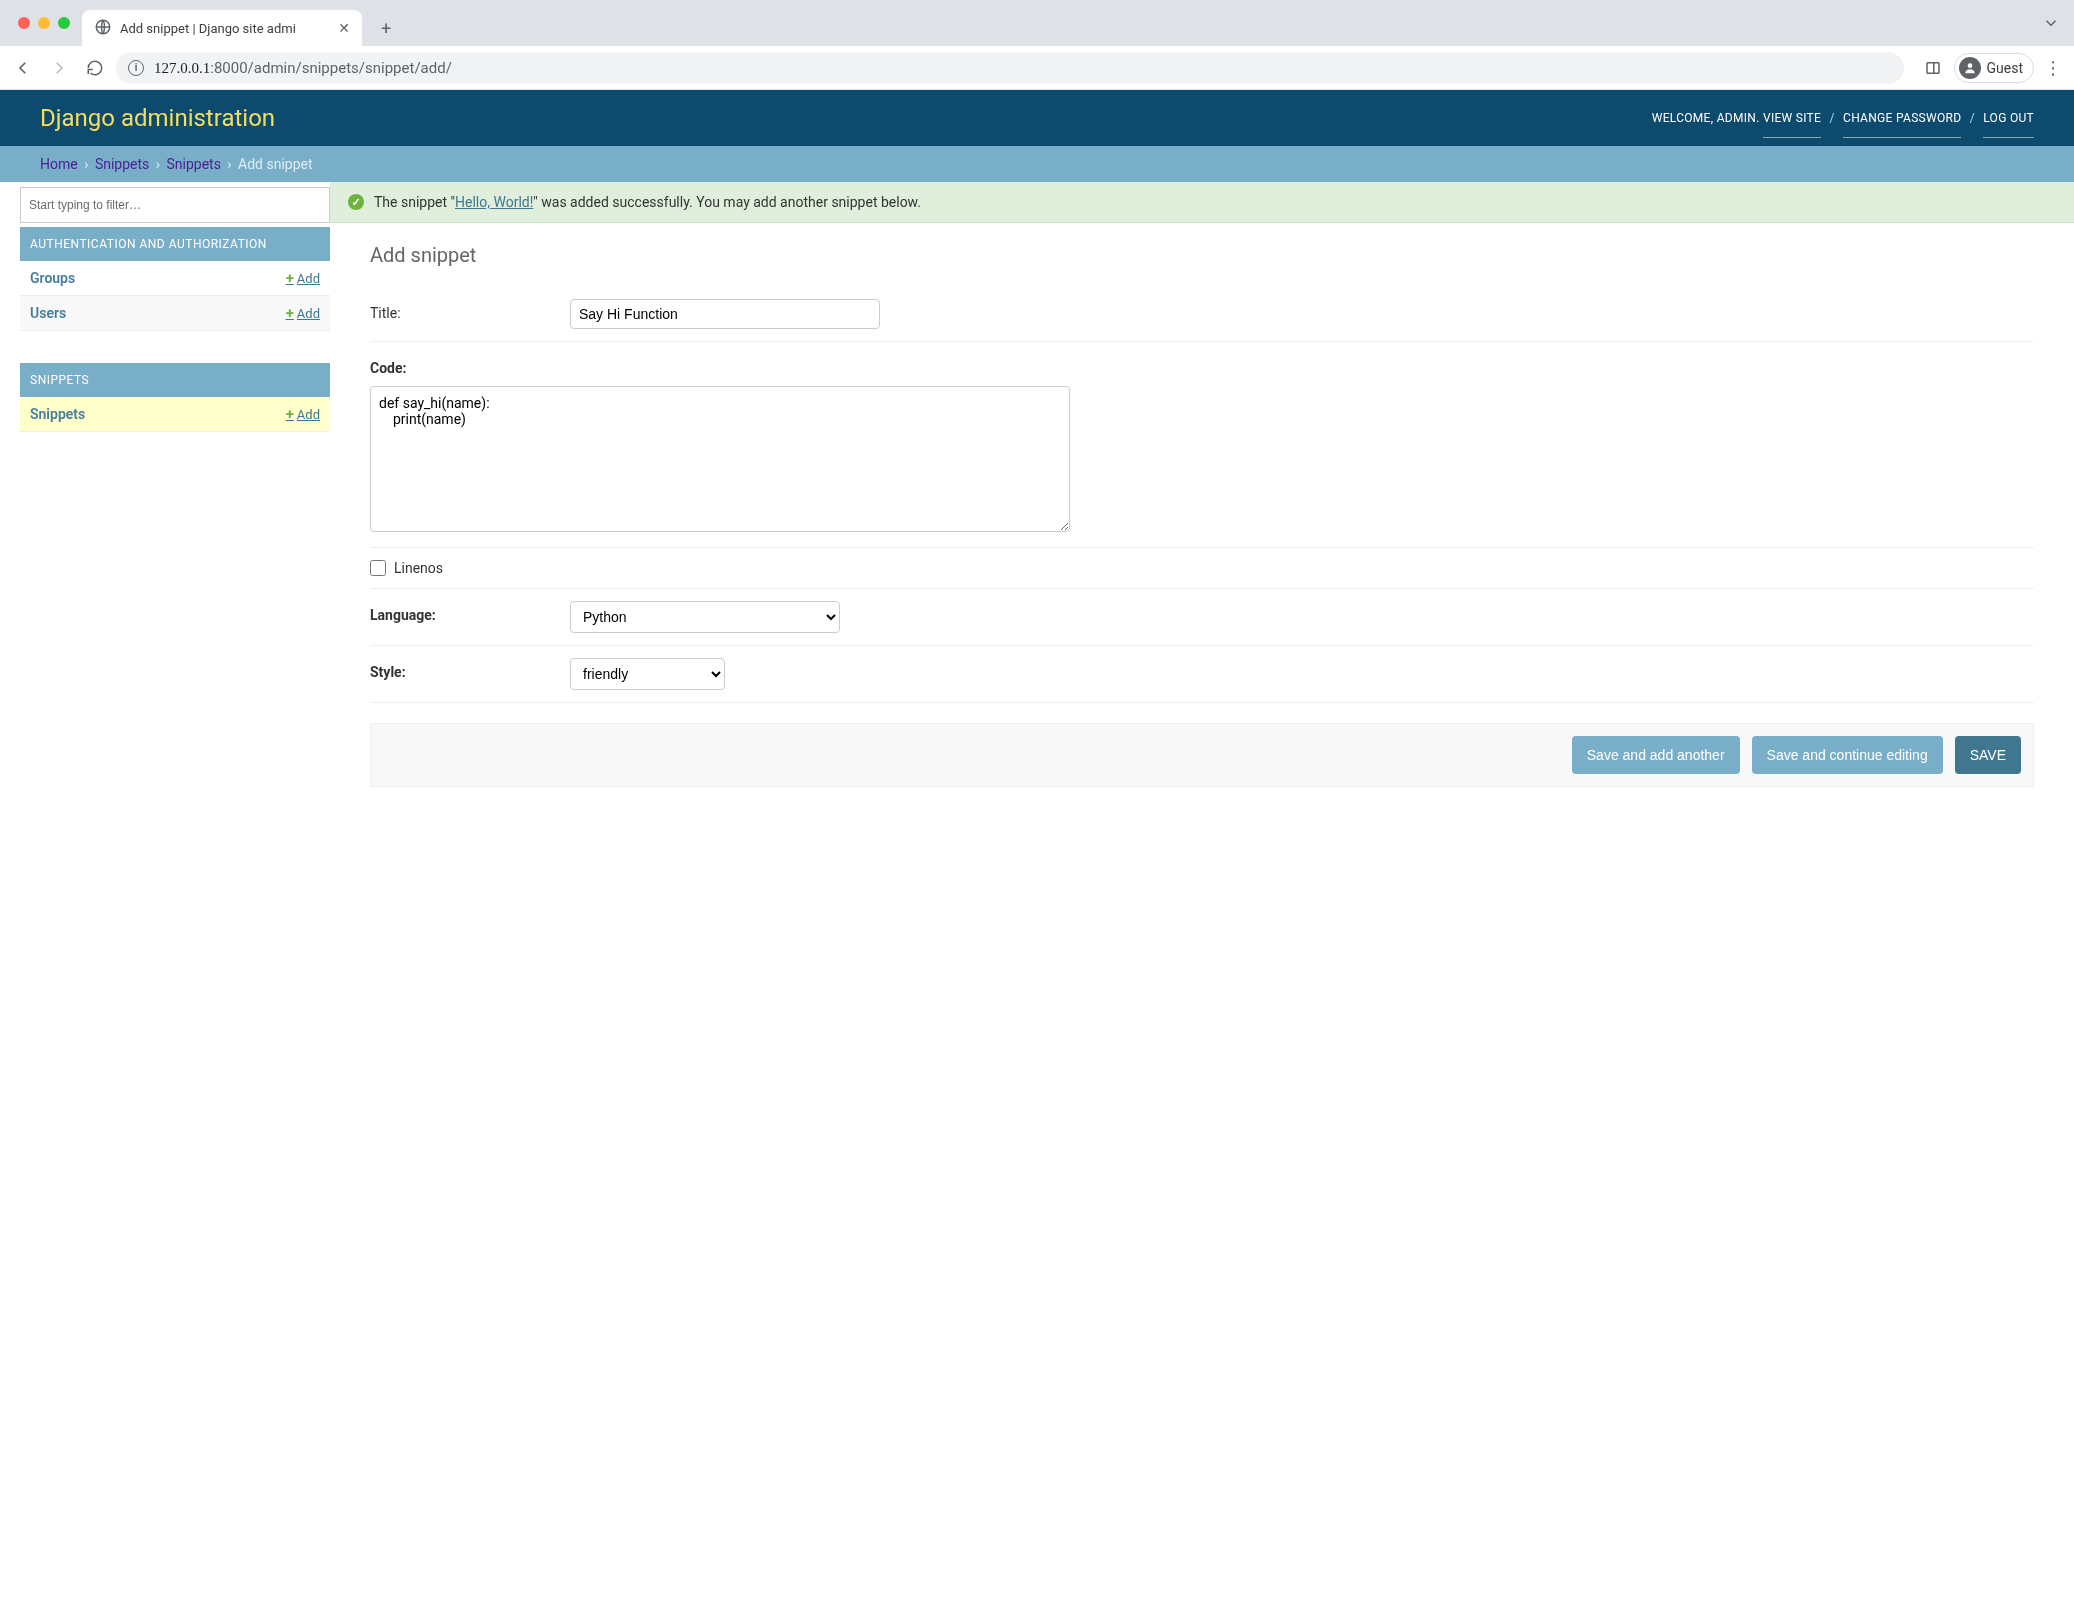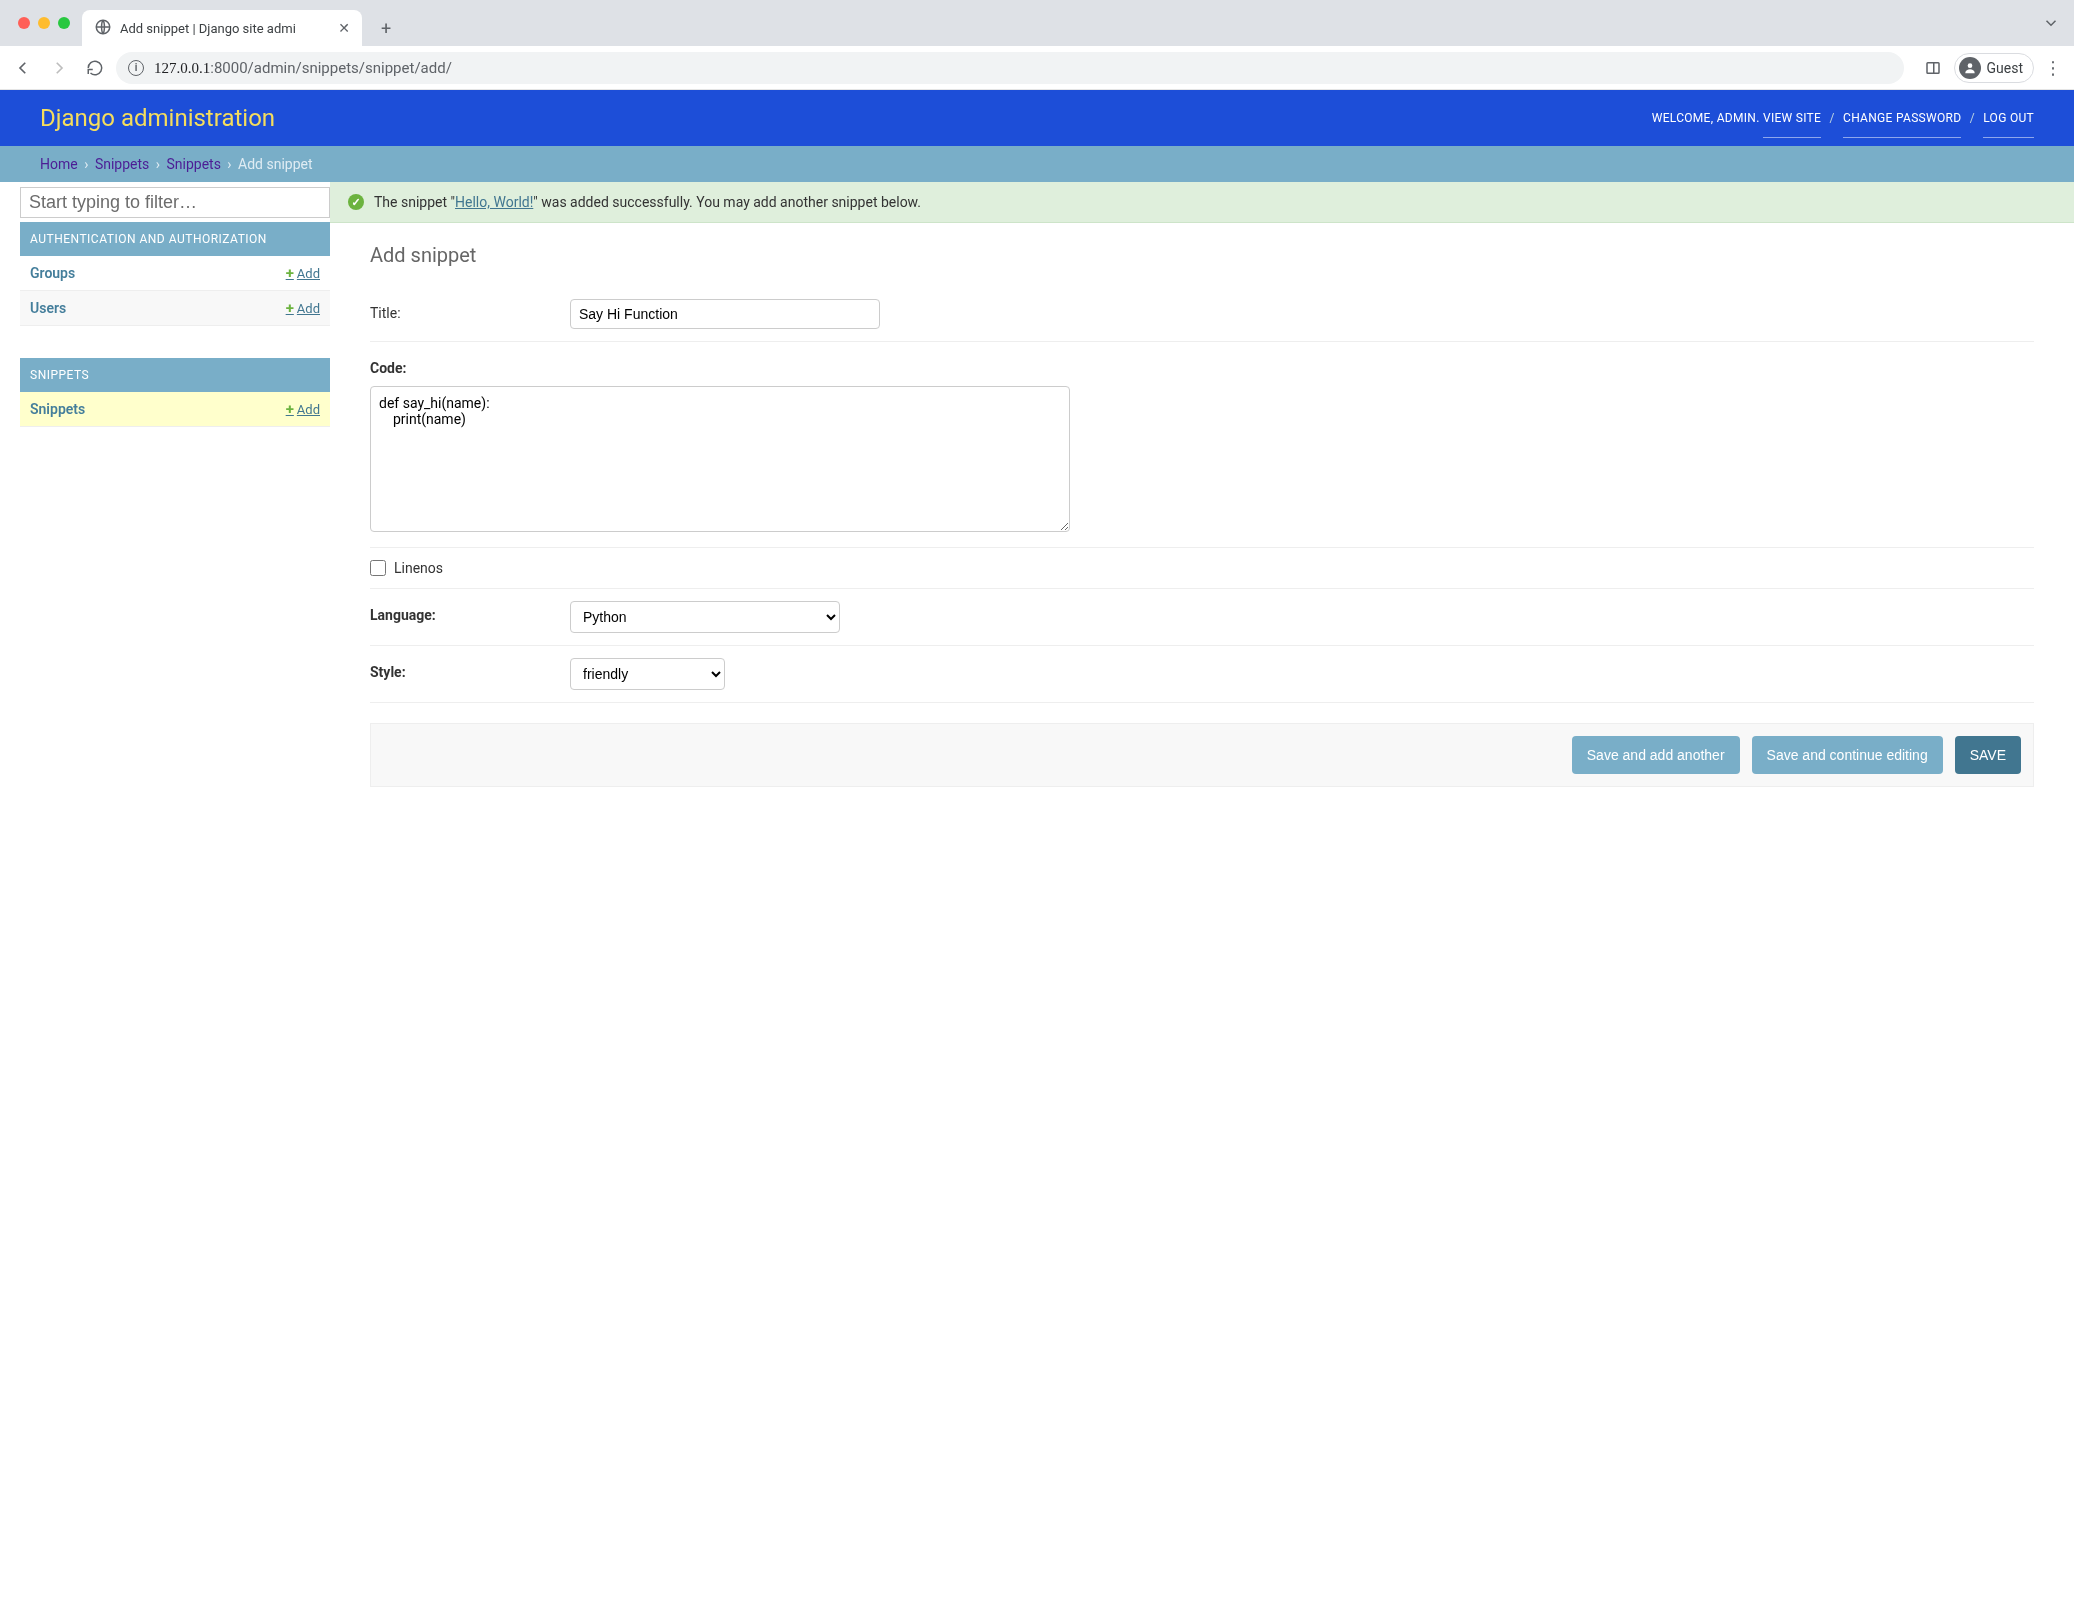--- a/index.html
+++ b/index.html
@@ -119,21 +119,21 @@
   .avatar-circle {
     width: 22px; height: 22px; border-radius: 50%;
     background: #5f6368;
     display: flex; align-items: center; justify-content: center;
   }
   .avatar-circle svg { fill: #fff; width: 14px; height: 14px; }
   .kebab { width: 26px; text-align: center; color: #5f6368; font-size: 18px; }
 
   
   .dj-header {
-    background: #1d4ed8;
+    background: #0c4a6e;
     color: #fff;
     display: flex;
     align-items: center;
     justify-content: space-between;
     padding: 14px 40px;
   }
   .dj-branding {
     color: #f5dd5d;
     font-size: 24px;
     font-weight: 400;
@@ -160,22 +160,22 @@
 
   
   .dj-sidebar {
     width: 330px;
     padding: 5px 0 0 20px;
     flex-shrink: 0;
   }
   .filter-input {
     width: 100%;
     border: 1px solid #ccc;
-    padding: 4px 8px;
-    font-size: 18px;
+    padding: 10px 8px;
+    font-size: 12px;
     background: #fff;
     color: #14532d;
   }
   .filter-input::placeholder { color: #6c6c6c; }
   .app-module { margin-top: 4px; }
   .app-caption {
     background: #79aec8;
     color: #fff;
     font-size: 12px;
     letter-spacing: 0.5px;

